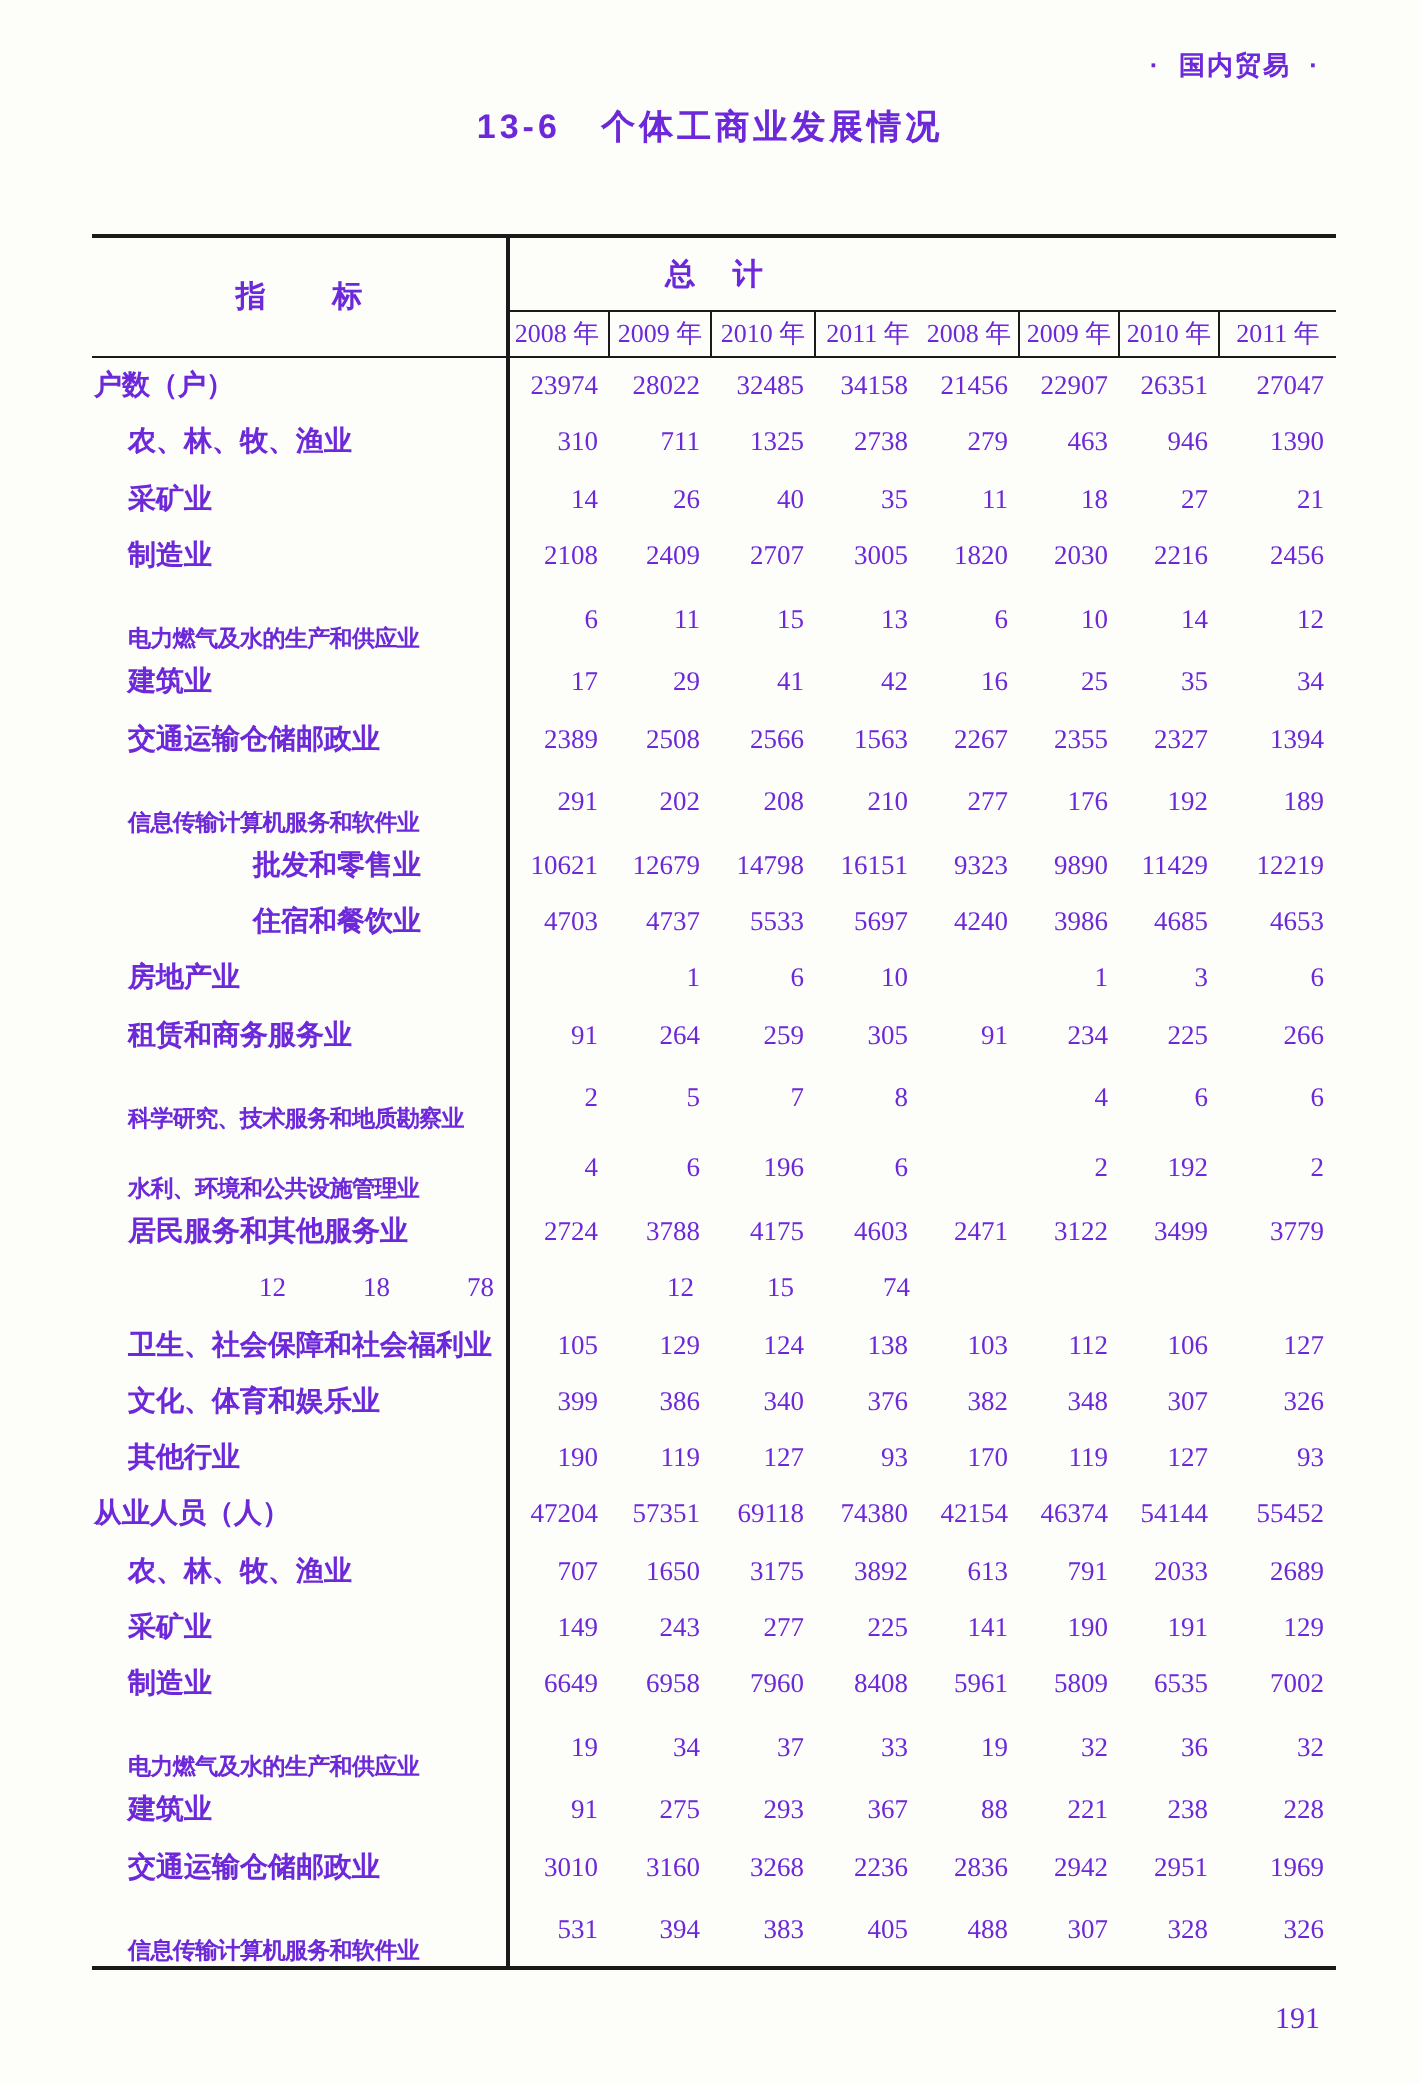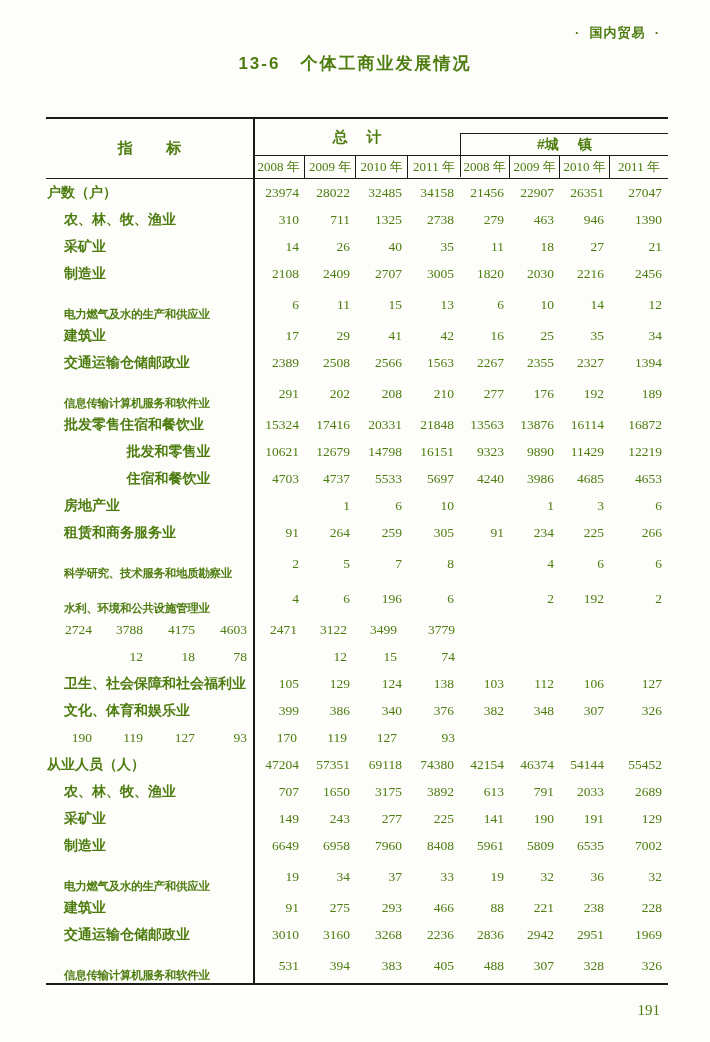--- a/index.html
+++ b/index.html
@@ -1,18 +1,18 @@
 <!DOCTYPE html>
 <html><head>
 <meta charset="utf-8">
 <style>
   html,body { margin:0; padding:0; background:#ffffff; }
   .page {
     position:relative; width:710px; height:1042px;
-    background:#fdfdfa; color:#4d7c0f; overflow:hidden;
+    background:#fdfdfa; color:#6d28d9; overflow:hidden;
     font-family:"Liberation Serif", serif;
   }
   .header-right {
     position:absolute; top:24px; right:50px;
     font-family:"Liberation Sans", sans-serif;
     font-size:13px; font-weight:700; letter-spacing:1px; white-space:pre;
   }
   .title {
     position:absolute; top:52px; left:0; width:100%;
     text-align:center; font-family:"Liberation Sans", sans-serif;
@@ -77,23 +77,20 @@
   <div class="header-right">·  国内贸易  ·</div>
 
   <div class="title">13-6   个体工商业发展情况</div>
 
   <div class="stats-table">
     <div class="vsep"></div>
 
     <div class="thead">
       <div class="corner">指        标</div>
       <div class="group-total">总     计</div>
-      <div class="group-urban">
-        <div class="glabel">#城     镇</div>
-      </div>
       <div class="year-row">
         <div class="ycell w0 br">2008 年</div>
         <div class="ycell w1 br">2009 年</div>
         <div class="ycell w2 br">2010 年</div>
         <div class="ycell w3">2011 年</div>
         <div class="ycell w4 br">2008 年</div>
         <div class="ycell w5 br">2009 年</div>
         <div class="ycell w6 br">2010 年</div>
         <div class="ycell w7">2011 年</div>
       </div>
@@ -182,31 +179,20 @@
           <div class="num w0">291</div>
           <div class="num w1">202</div>
           <div class="num w2">208</div>
           <div class="num w3">210</div>
           <div class="num w4">277</div>
           <div class="num w5">176</div>
           <div class="num w6">192</div>
           <div class="num w7">189</div>
         </div>
         <div class="row">
-          <div class="label indent1">批发零售住宿和餐饮业</div>
-          <div class="num w0">15324</div>
-          <div class="num w1">17416</div>
-          <div class="num w2">20331</div>
-          <div class="num w3">21848</div>
-          <div class="num w4">13563</div>
-          <div class="num w5">13876</div>
-          <div class="num w6">16114</div>
-          <div class="num w7">16872</div>
-        </div>
-        <div class="row">
           <div class="label indent2">批发和零售业</div>
           <div class="num w0">10621</div>
           <div class="num w1">12679</div>
           <div class="num w2">14798</div>
           <div class="num w3">16151</div>
           <div class="num w4">9323</div>
           <div class="num w5">9890</div>
           <div class="num w6">11429</div>
           <div class="num w7">12219</div>
         </div>
@@ -259,20 +245,21 @@
           <div class="num w0">4</div>
           <div class="num w1">6</div>
           <div class="num w2">196</div>
           <div class="num w3">6</div>
           <div class="num w4"></div>
           <div class="num w5">2</div>
           <div class="num w6">192</div>
           <div class="num w7">2</div>
         </div>
         <div class="row">
+          <div class="label indent1">居民服务和其他服务业</div>
           <div class="num w0">2724</div>
           <div class="num w1">3788</div>
           <div class="num w2">4175</div>
           <div class="num w3">4603</div>
           <div class="num w4">2471</div>
           <div class="num w5">3122</div>
           <div class="num w6">3499</div>
           <div class="num w7">3779</div>
         </div>
         <div class="row">
@@ -301,20 +288,21 @@
           <div class="num w0">399</div>
           <div class="num w1">386</div>
           <div class="num w2">340</div>
           <div class="num w3">376</div>
           <div class="num w4">382</div>
           <div class="num w5">348</div>
           <div class="num w6">307</div>
           <div class="num w7">326</div>
         </div>
         <div class="row">
+          <div class="label indent1">其他行业</div>
           <div class="num w0">190</div>
           <div class="num w1">119</div>
           <div class="num w2">127</div>
           <div class="num w3">93</div>
           <div class="num w4">170</div>
           <div class="num w5">119</div>
           <div class="num w6">127</div>
           <div class="num w7">93</div>
         </div>
         <div class="row">
@@ -370,21 +358,21 @@
           <div class="num w4">19</div>
           <div class="num w5">32</div>
           <div class="num w6">36</div>
           <div class="num w7">32</div>
         </div>
         <div class="row">
           <div class="label indent1">建筑业</div>
           <div class="num w0">91</div>
           <div class="num w1">275</div>
           <div class="num w2">293</div>
-          <div class="num w3">466</div>
+          <div class="num w3">367</div>
           <div class="num w4">88</div>
           <div class="num w5">221</div>
           <div class="num w6">238</div>
           <div class="num w7">228</div>
         </div>
         <div class="row">
           <div class="label indent1">交通运输仓储邮政业</div>
           <div class="num w0">3010</div>
           <div class="num w1">3160</div>
           <div class="num w2">3268</div>

